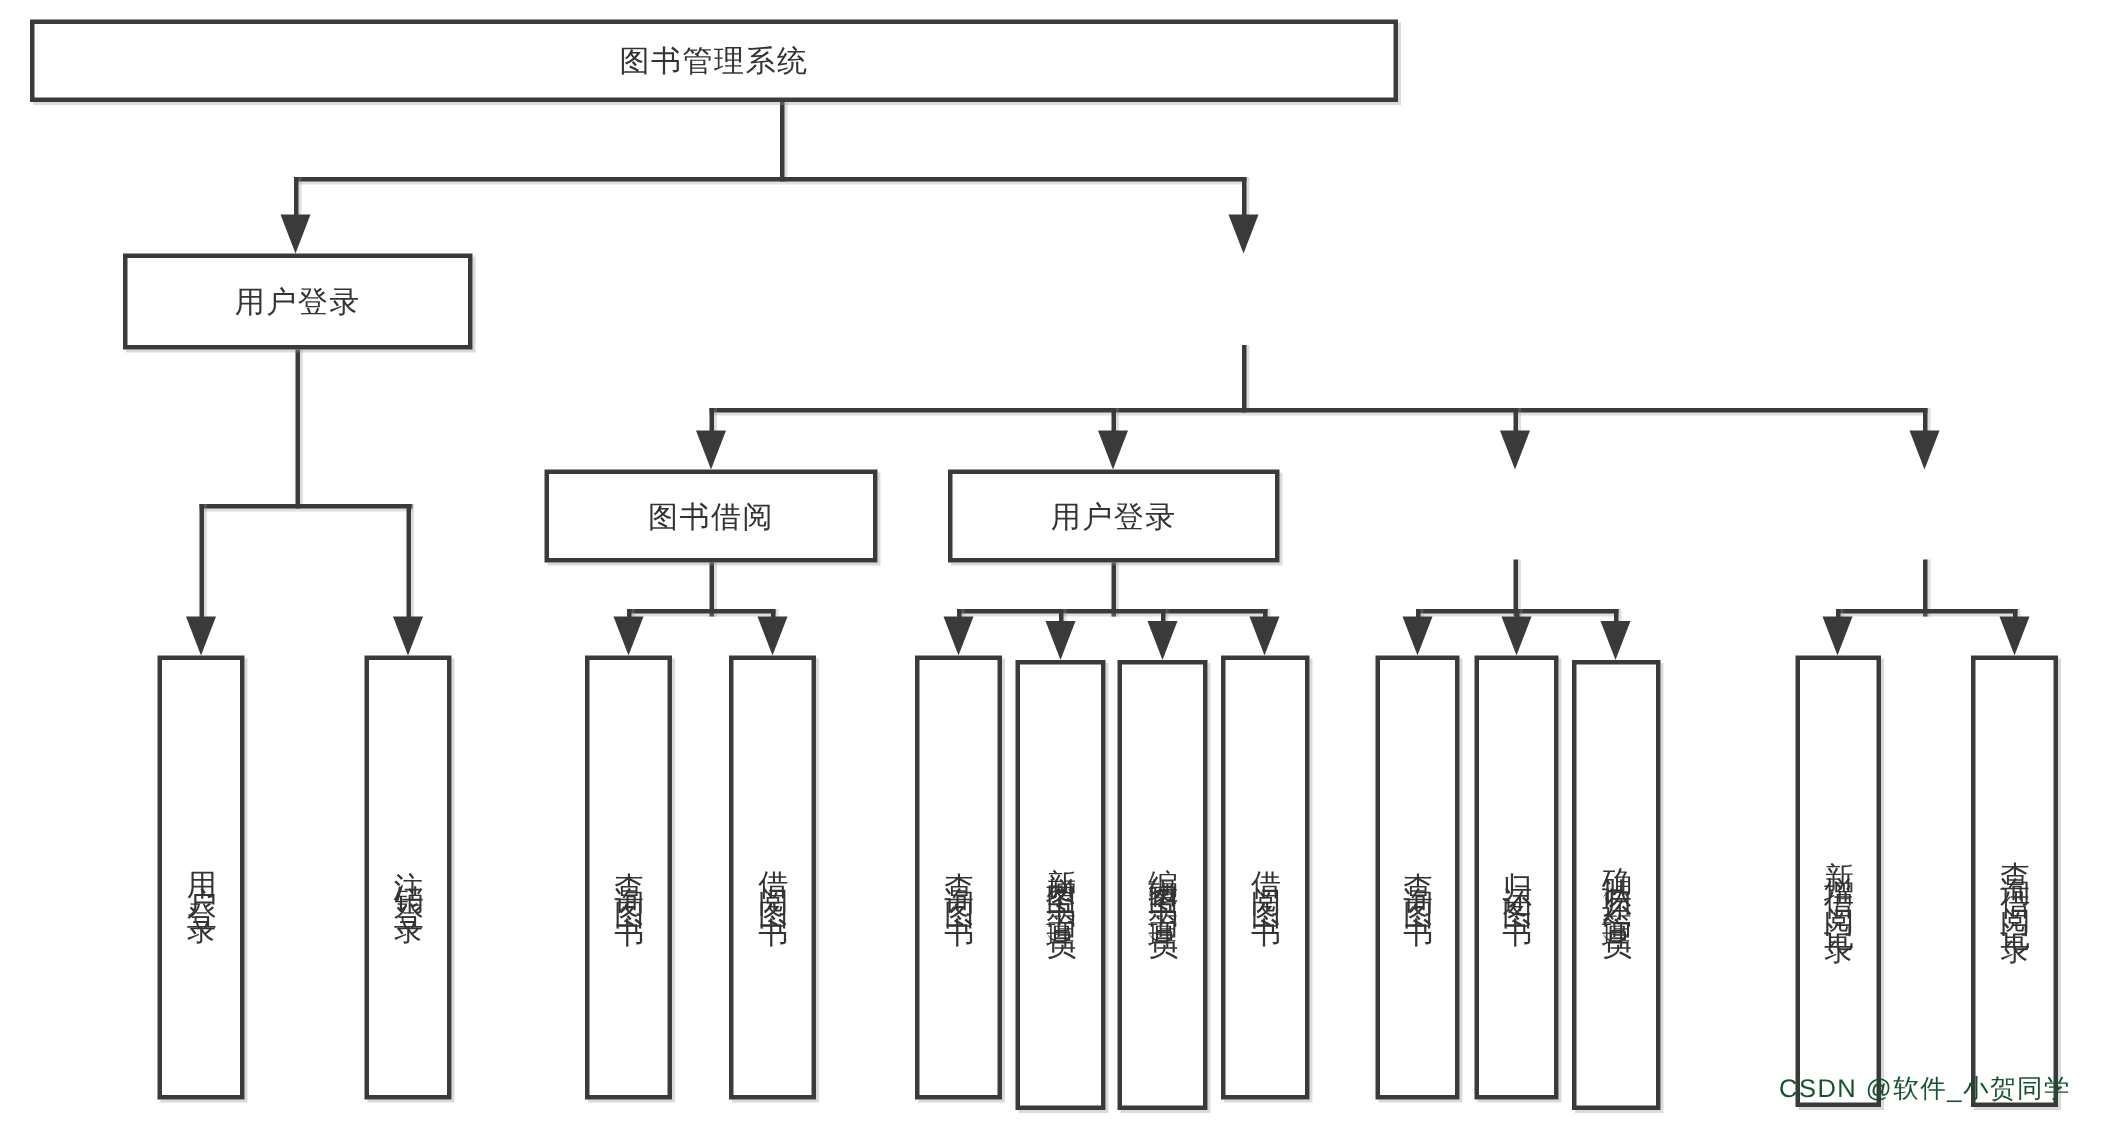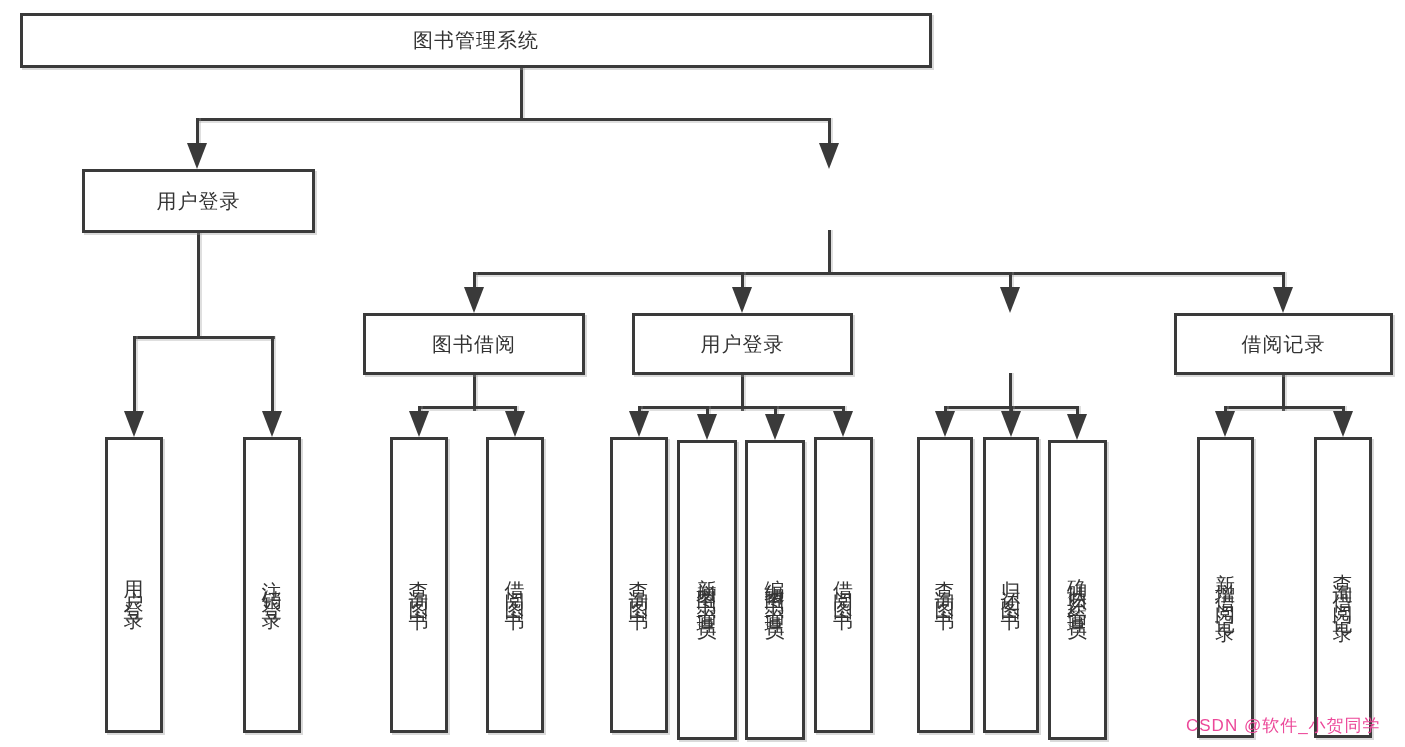--- a/index.html
+++ b/index.html
@@ -23,39 +23,38 @@
   .hline,.vline{position:absolute;background:#3a3a3a;z-index:1;}
   .hline{height:3px;box-shadow:0 2px 0 rgba(150,150,150,0.3);}
   .vline{width:3px;box-shadow:2px 0 0 rgba(150,150,150,0.3);}
   .arrow{
     position:absolute;width:0;height:0;z-index:1;
     border-left:10px solid transparent;border-right:10px solid transparent;
     border-top:26px solid #3a3a3a;
   }
   .watermark{
     position:absolute;left:1186px;top:714px;z-index:5;
-    font-size:17px;color:#ec4899;letter-spacing:1px;white-space:nowrap;
+    font-size:17px;color:#14532d;letter-spacing:1px;white-space:nowrap;
   }
 </style>
 </head>
 <body>
 
 <div id="canvas">
 
   <div class="box" style="left:20px;top:13px;width:912px;height:55px;">图书管理系统</div>
 
   <div class="box" style="left:82px;top:169px;width:233px;height:64px;">用户登录</div>
 
 
   <div class="box" style="left:363px;top:313px;width:222px;height:62px;">图书借阅</div>
 
   <div class="box" style="left:632px;top:313px;width:221px;height:62px;">用户登录</div>
 
 
-  <div class="box" style="left:1174px;top:313px;width:219px;height:62px;">借阅记录</div>
 
   <div class="box vbox" style="left:105px;top:437px;width:58px;height:296px;">用户登录</div>
   <div class="box vbox" style="left:243px;top:437px;width:58px;height:296px;">注销登录</div>
 
   <div class="box vbox" style="left:390px;top:437px;width:58px;height:296px;">查询图书</div>
   <div class="box vbox" style="left:486px;top:437px;width:58px;height:296px;">借阅图书</div>
 
   <div class="box vbox" style="left:610px;top:437px;width:58px;height:296px;">查询图书</div>
   <div class="box vbox long" style="left:677px;top:440px;width:60px;height:300px;">新增图书（管理员）</div>
   <div class="box vbox long" style="left:745px;top:440px;width:60px;height:300px;">编辑图书（管理员）</div>

